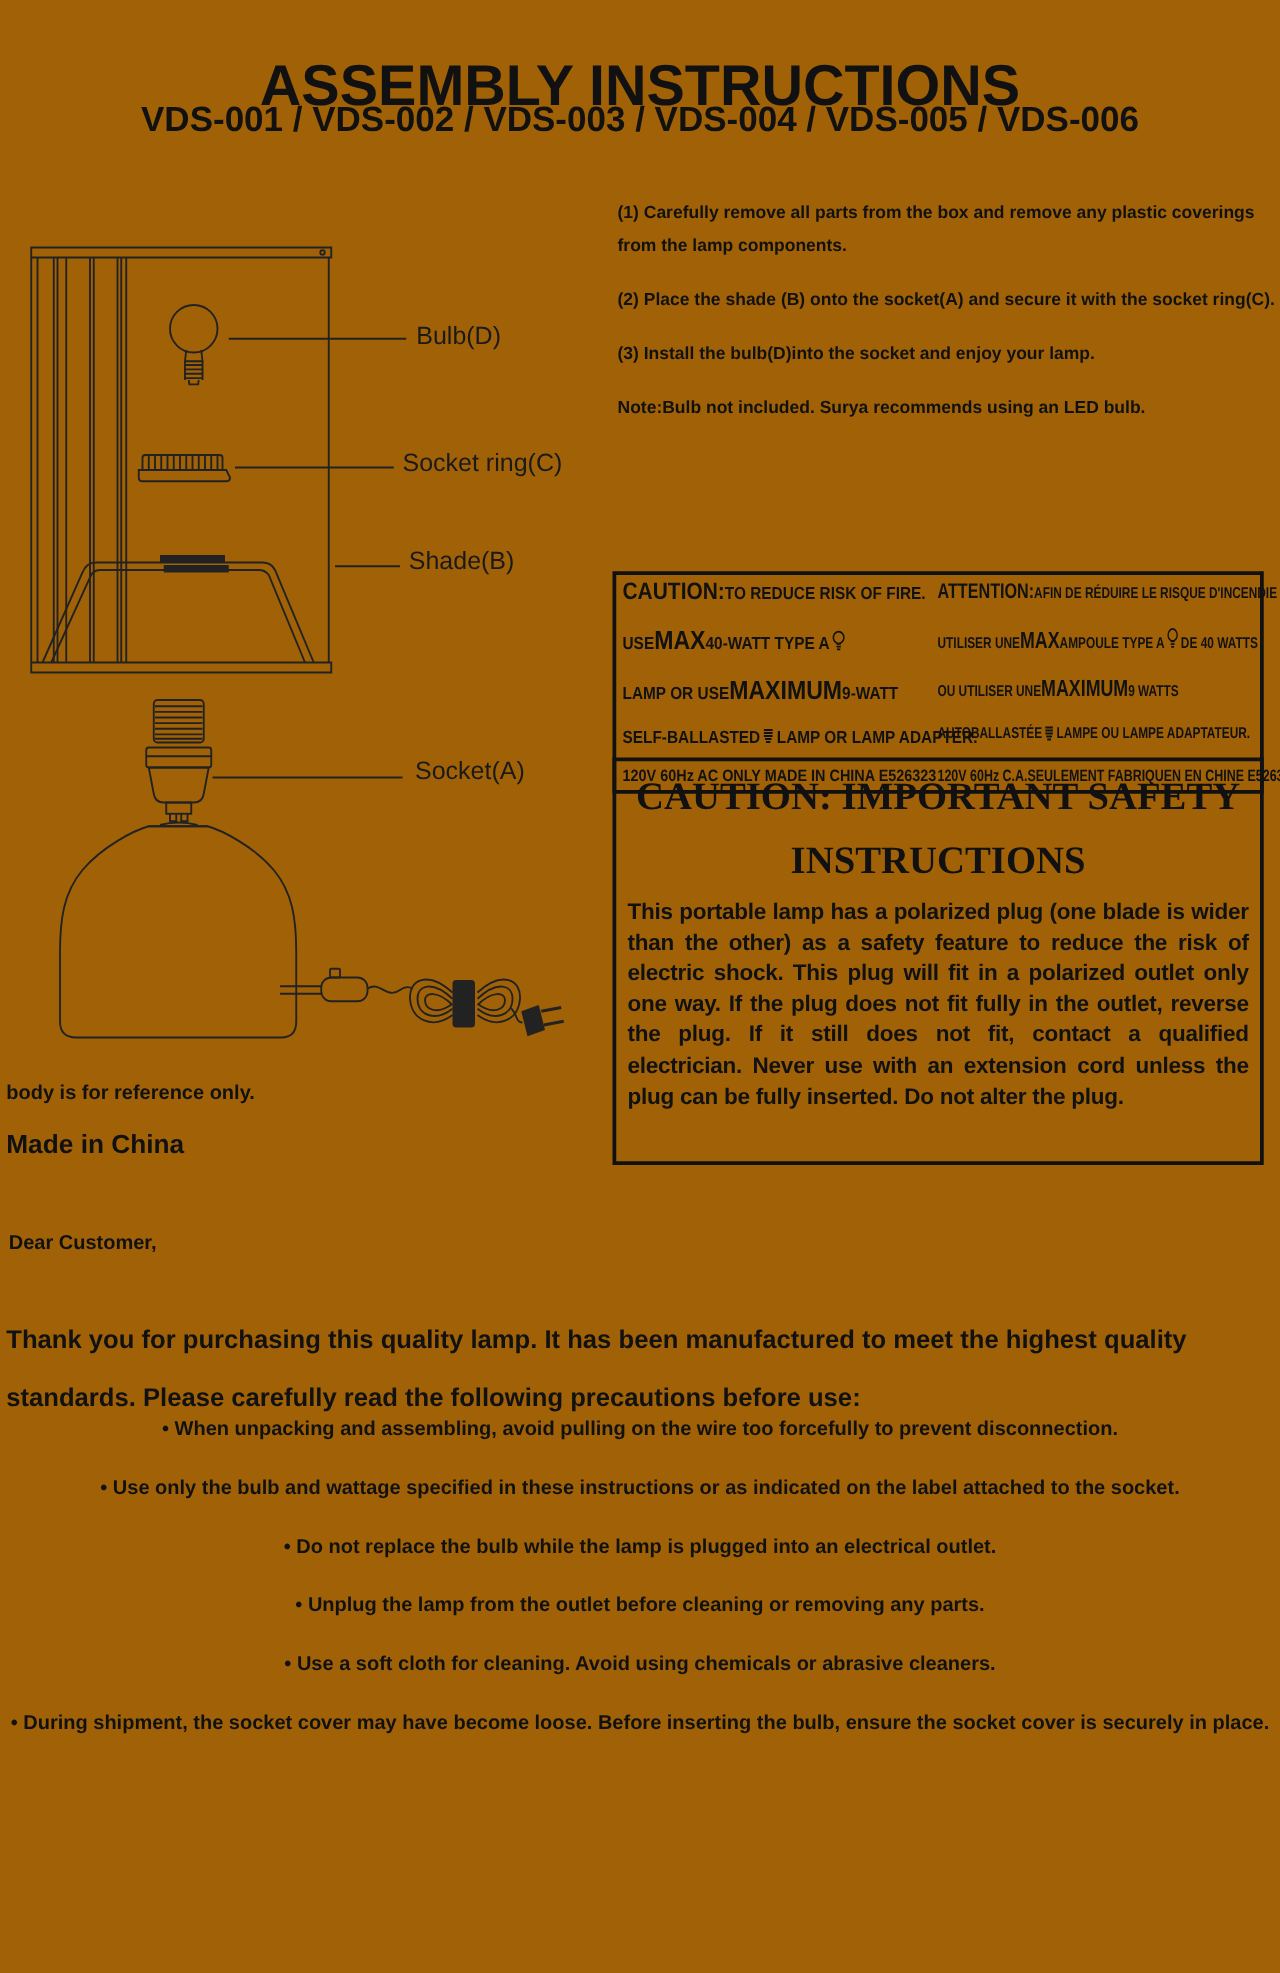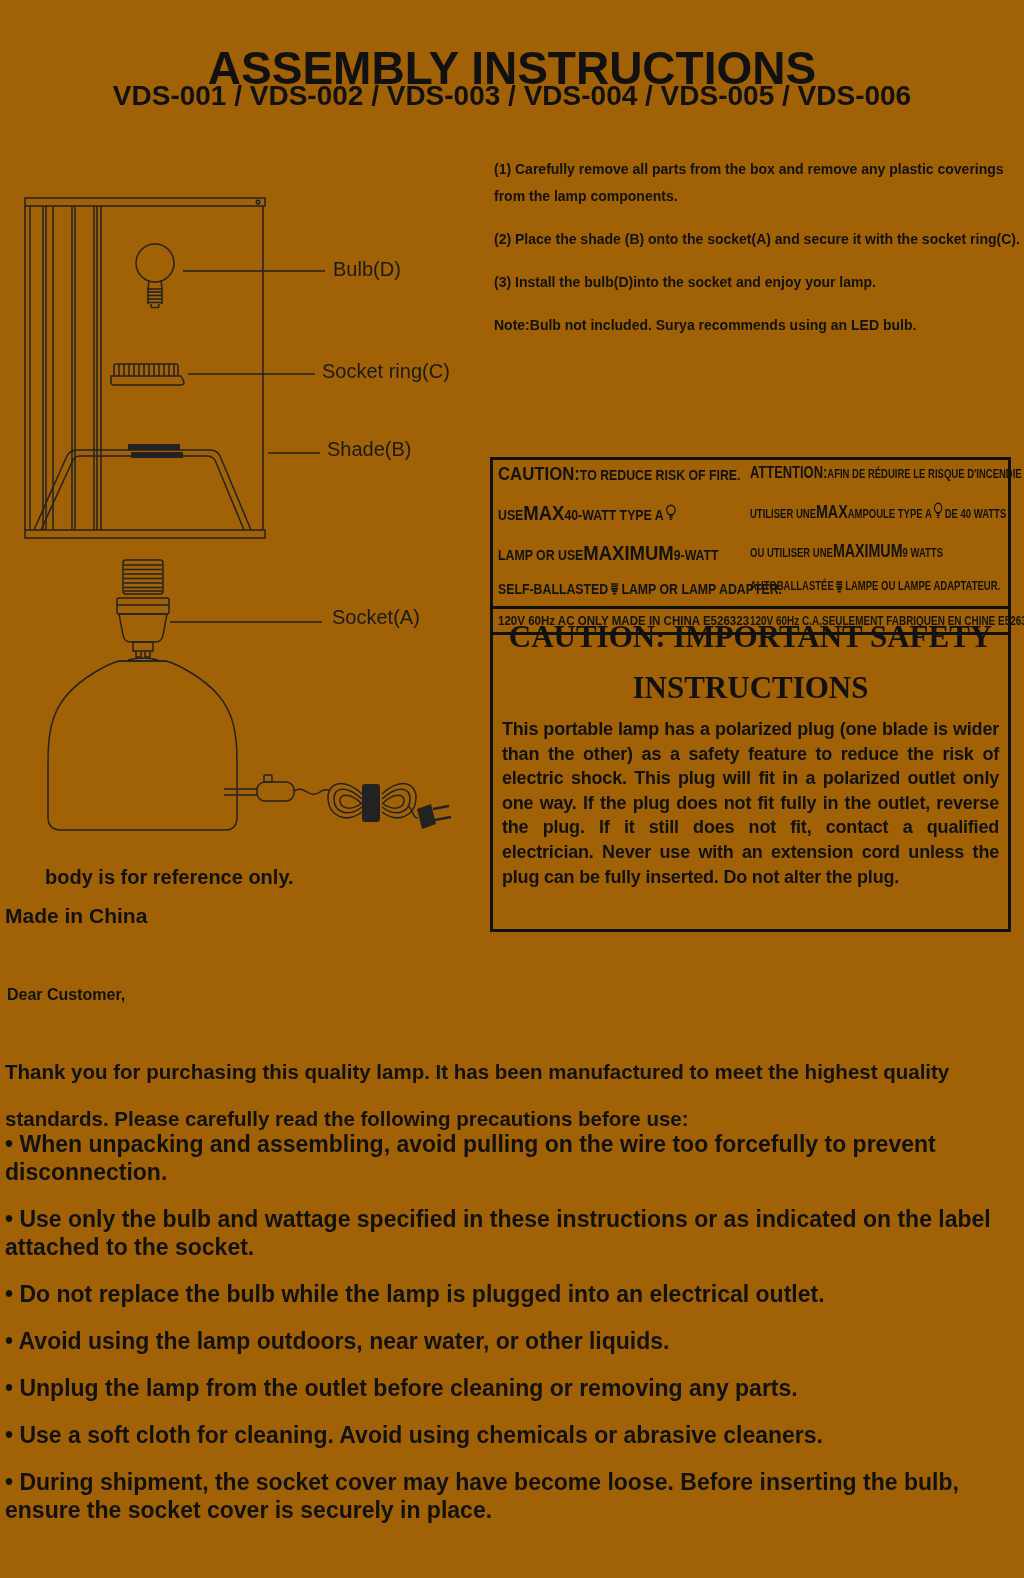--- a/index.html
+++ b/index.html
@@ -44,28 +44,28 @@
     border:3px solid #111; text-align:center;
   }
   .stitle{font-family:"Liberation Serif", serif; font-weight:bold; font-size:31px; line-height:1;}
   .stitle.l1{margin-top:12px;}
   .stitle.l2{margin-top:20px;}
   .sbody{
     margin:14px 9px 0 9px; text-align:justify; font-weight:bold;
     font-size:18px; line-height:24.6px; letter-spacing:-0.2px;
   }
   
-  .refnote{left:5px; top:866px; font-size:20px; font-weight:bold;margin-left:40px;}
+  .refnote{left:5px; top:866px; font-size:16px; font-weight:bold;}
   .madein{left:5px; top:904px; font-size:21px; font-weight:bold;}
   
   .dear{left:7px; top:986px; font-size:16px; font-weight:bold;}
   .intro1{left:5px; top:1039px; font-size:20.5px; font-weight:bold; white-space:nowrap;}
   .intro2{left:5px; top:1086px; font-size:20.5px; font-weight:bold; white-space:nowrap;}
   .bullets{left:5px; top:1130px; width:1014px;}
-  .bullets p{margin:0 0 19px 0; font-size:23px; font-weight:bold; line-height:28px;}
+  .bullets p{margin:0 0 19px 0; font-size:16px; font-weight:bold; line-height:28px;text-align:center;}
 </style>
 </head>
 <body>
 
 <div id="page">
 
   <h1 class="abs title">ASSEMBLY INSTRUCTIONS</h1>
   <div class="abs models">VDS-001 / VDS-002 / VDS-003 / VDS-004 / VDS-005 / VDS-006</div>
 
   <svg id="diagram-svg" class="abs" width="470" height="682" viewBox="0 0 470 682">
@@ -219,19 +219,18 @@
   <div class="abs madein">Made in China</div>
 
   <div class="abs dear">Dear Customer,</div>
   <p class="abs intro1">Thank you for purchasing this quality lamp. It has been manufactured to meet the highest quality</p>
   <p class="abs intro2">standards. Please carefully read the following precautions before use:</p>
 
   <div class="abs bullets">
     <p>• When unpacking and assembling, avoid pulling on the wire too forcefully to prevent disconnection.</p>
     <p>• Use only the bulb and wattage specified in these instructions or as indicated on the label attached to the socket.</p>
     <p>• Do not replace the bulb while the lamp is plugged into an electrical outlet.</p>
-    <p>• Avoid using the lamp outdoors, near water, or other liquids.</p>
     <p>• Unplug the lamp from the outlet before cleaning or removing any parts.</p>
     <p>• Use a soft cloth for cleaning. Avoid using chemicals or abrasive cleaners.</p>
     <p>• During shipment, the socket cover may have become loose. Before inserting the bulb, ensure the socket cover is securely in place.</p>
   </div>
 
 </div>
 
 </body></html>

